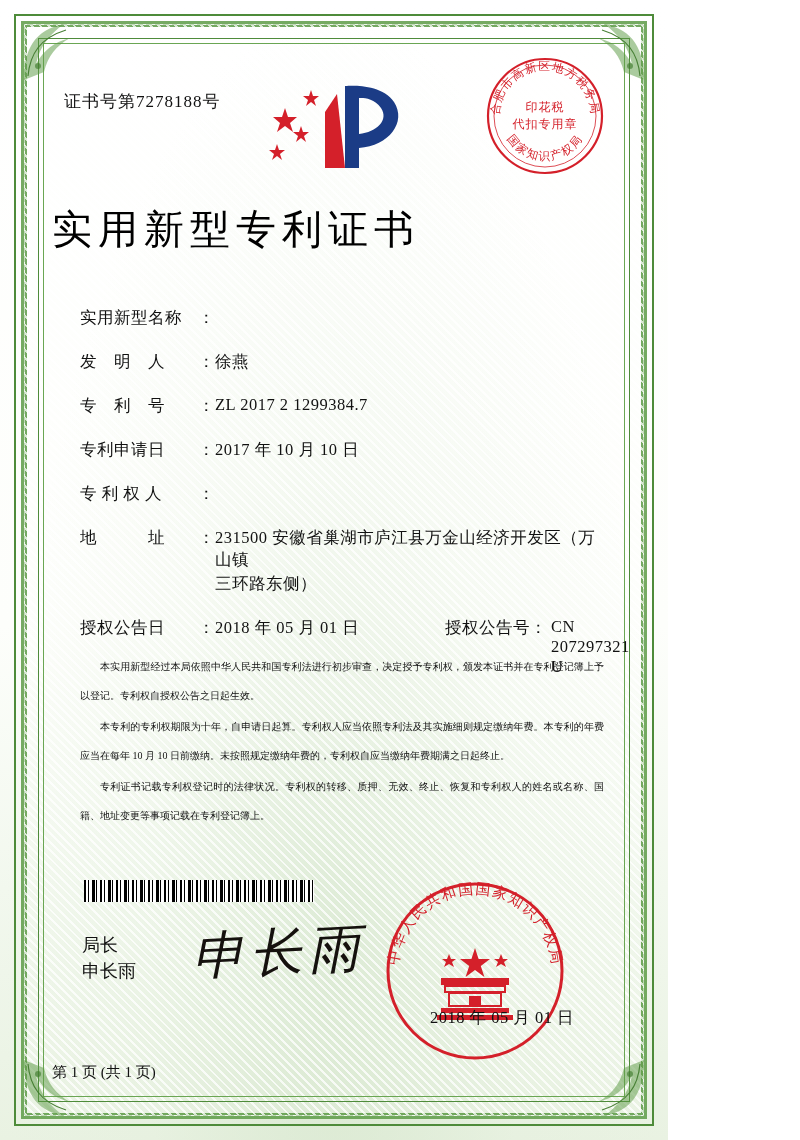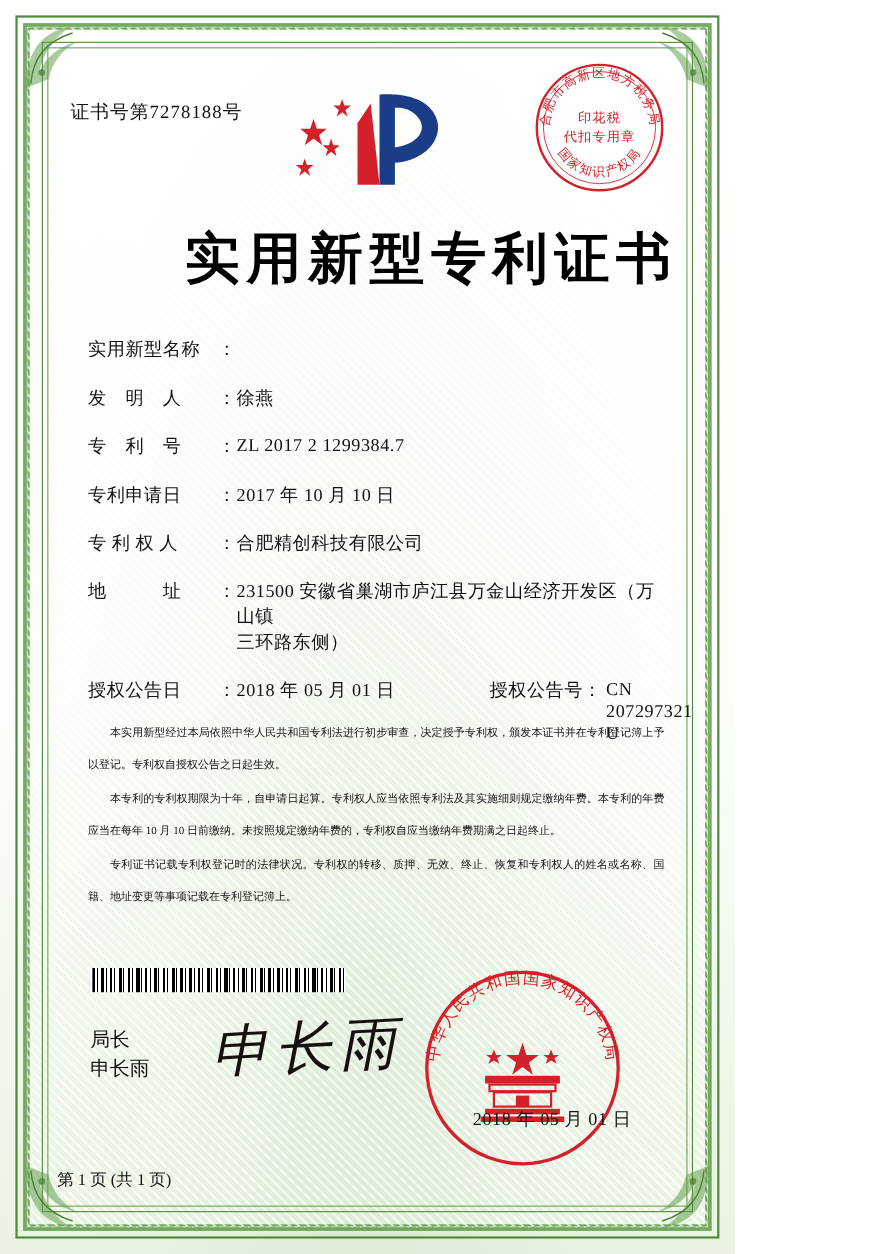--- a/index.html
+++ b/index.html
@@ -104,23 +104,23 @@
     top: 38px;
     font-size: 17px;
     color: #111;
     letter-spacing: 1px;
   }
   .title {
     position: absolute;
     left: 0;
     right: 0;
     top: 150px;
-    text-align: right;
-    font-size: 50px;
-    font-weight: bold;
+    text-align: left;
+    font-size: 40px;
+    font-weight: normal;
     letter-spacing: 6px;
     color: #000;
   }
 
   
   .fields {
     position: absolute;
     left: 28px;
     right: 10px;
     top: 255px;
@@ -342,21 +342,20 @@
 
       <div class="field-row">
         <span class="field-label">专利申请日</span>
         <span class="field-colon">：</span>
         <span class="field-value">2017 年 10 月 10 日</span>
       </div>
 
       <div class="field-row">
         <span class="field-label">专 利 权 人</span>
         <span class="field-colon">：</span>
-        <span class="field-value">合肥精创科技有限公司</span>
       </div>
 
       <div class="field-row">
         <span class="field-label">地　　　址</span>
         <span class="field-colon">：</span>
         <span class="field-value">
           <span>231500 安徽省巢湖市庐江县万金山经济开发区（万山镇</span>
           <span class="second-line">三环路东侧）</span>
         </span>
       </div>

